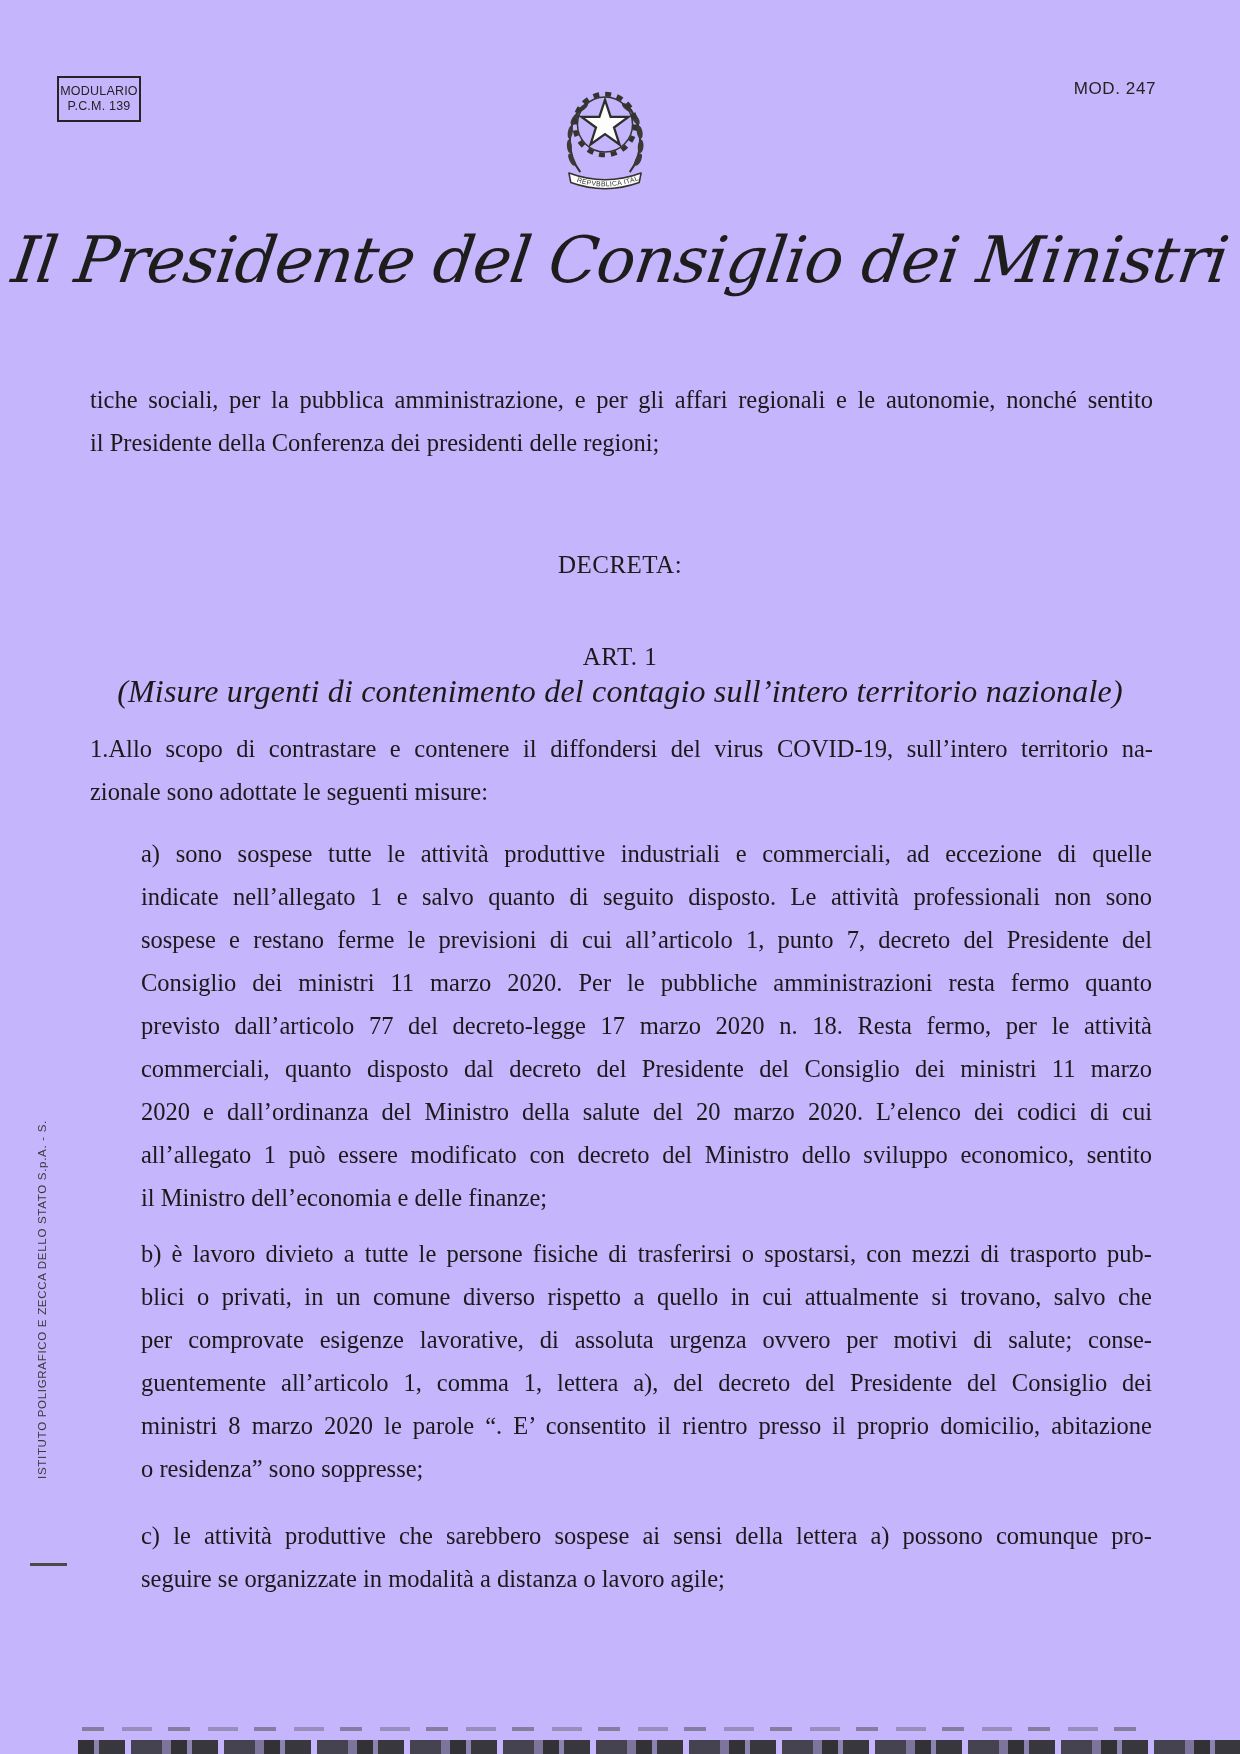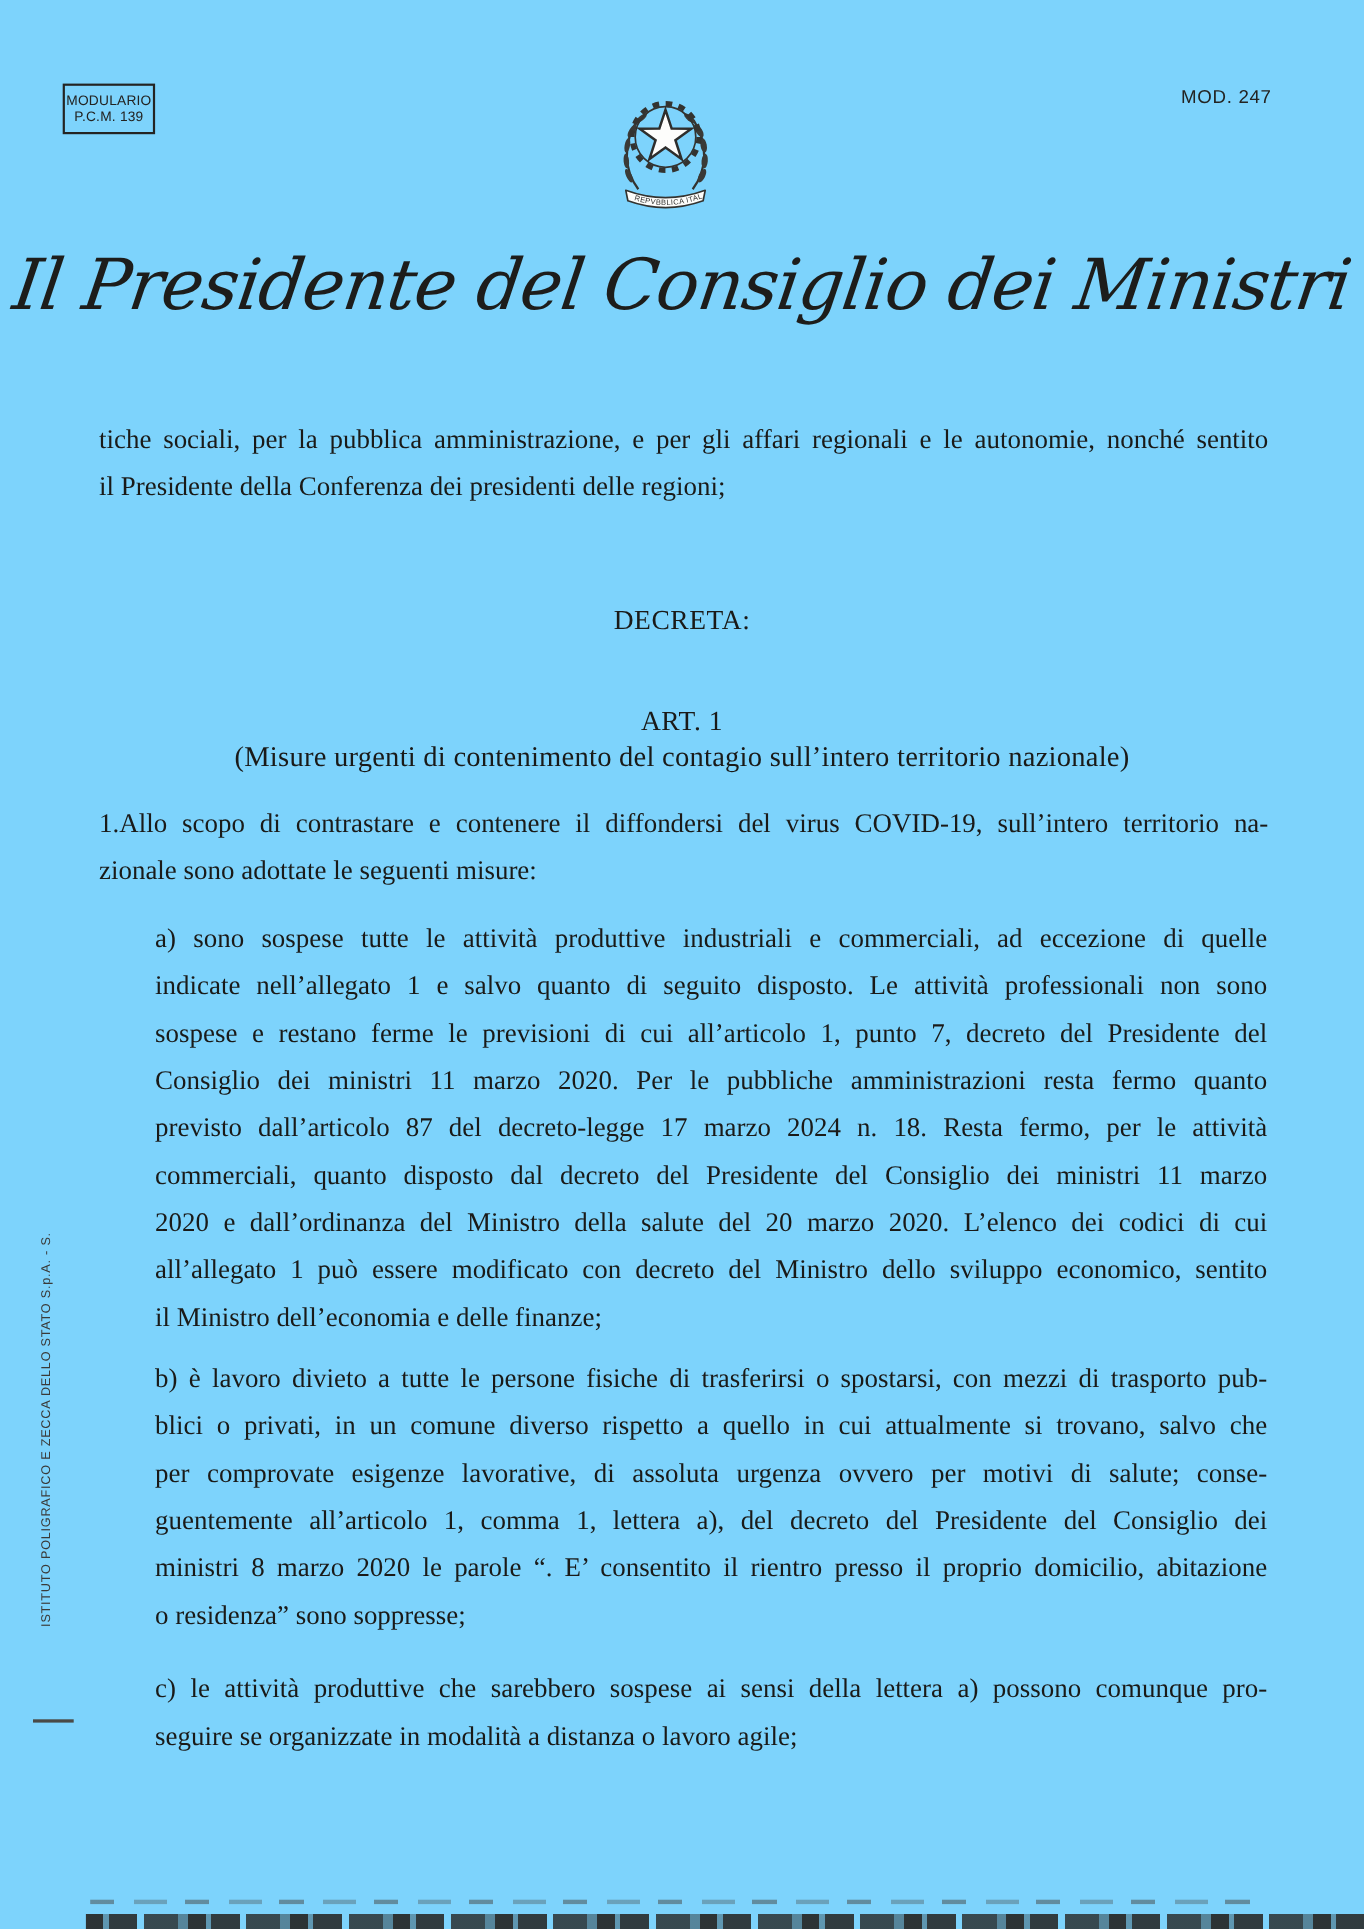--- a/index.html
+++ b/index.html
@@ -1,20 +1,20 @@
 <!DOCTYPE html>
 <html><head>
 <meta charset="utf-8">
 <style>
   html,body{margin:0;padding:0;background:#e8e8e6;}
   .page{
     position:relative;
     width:1240px;height:1754px;
     margin:0 auto;
-    background:#7dd3fc;
+    background:#c4b5fd;
     overflow:hidden;
     font-family:"Liberation Serif", serif;
     color:#1c1c1a;
   }
   
   .modulario{
     position:absolute;left:57px;top:76px;width:80px;height:42px;
     border:2px solid #242422;
     display:flex;flex-direction:column;align-items:center;justify-content:center;
     font-family:"Liberation Sans", sans-serif;
@@ -49,21 +49,21 @@
   }
   .tblock .line{text-align:justify;text-align-last:justify;white-space:normal;}
   .tblock .line.last{text-align-last:left;}
   .block-intro{left:90px;top:378px;width:1063px;}
   .heading-center{
     position:absolute;left:0;width:100%;text-align:center;
     font-size:25px;color:#1a1a18;letter-spacing:.5px;
   }
   .decreta{top:551px;}
   .artnum{top:643px;}
-  .subtitle{top:673px;font-size:26px;letter-spacing:.2px;}
+  .subtitle{top:673px;font-size:32px;letter-spacing:.2px;font-style:italic;}
   .block-comma1{left:90px;top:727px;width:1063px;}
   .block-item-a{left:141px;top:832px;width:1011px;}
   .block-item-b{left:141px;top:1232px;width:1011px;}
   .block-item-c{left:141px;top:1514px;width:1011px;}
   
   .printer-credit{
     position:absolute;left:36px;top:1479px;
     transform:rotate(-90deg);transform-origin:left top;
     font-family:"Liberation Sans", sans-serif;
     font-size:11.5px;color:#3a3a38;letter-spacing:.7px;
@@ -150,21 +150,21 @@
   <div class="tblock block-comma1">
       <div class="line">1.Allo scopo di contrastare e contenere il diffondersi del virus COVID-19, sull’intero territorio na-</div>
       <div class="line last">zionale sono adottate le seguenti misure:</div>
     </div>
 
   <div class="tblock block-item-a">
       <div class="line">a) sono sospese tutte le attività produttive industriali e commerciali, ad eccezione di quelle</div>
       <div class="line">indicate nell’allegato 1 e salvo quanto di seguito disposto. Le attività professionali non sono</div>
       <div class="line">sospese e restano ferme le previsioni di cui all’articolo 1, punto 7, decreto del Presidente del</div>
       <div class="line">Consiglio dei ministri 11 marzo 2020. Per le pubbliche amministrazioni resta fermo quanto</div>
-      <div class="line">previsto dall’articolo 87 del decreto-legge 17 marzo 2024 n. 18. Resta fermo, per le attività</div>
+      <div class="line">previsto dall’articolo 77 del decreto-legge 17 marzo 2020 n. 18. Resta fermo, per le attività</div>
       <div class="line">commerciali, quanto disposto dal decreto del Presidente del Consiglio dei ministri 11 marzo</div>
       <div class="line">2020 e dall’ordinanza del Ministro della salute del 20 marzo 2020. L’elenco dei codici di cui</div>
       <div class="line">all’allegato 1 può essere modificato con decreto del Ministro dello sviluppo economico, sentito</div>
       <div class="line last">il Ministro dell’economia e delle finanze;</div>
     </div>
   <div class="tblock block-item-b">
       <div class="line">b) è lavoro divieto a tutte le persone fisiche di trasferirsi o spostarsi, con mezzi di trasporto pub-</div>
       <div class="line">blici o privati, in un comune diverso rispetto a quello in cui attualmente si trovano, salvo che</div>
       <div class="line">per comprovate esigenze lavorative, di assoluta urgenza ovvero per motivi di salute; conse-</div>
       <div class="line">guentemente all’articolo 1, comma 1, lettera a), del decreto del Presidente del Consiglio dei</div>

